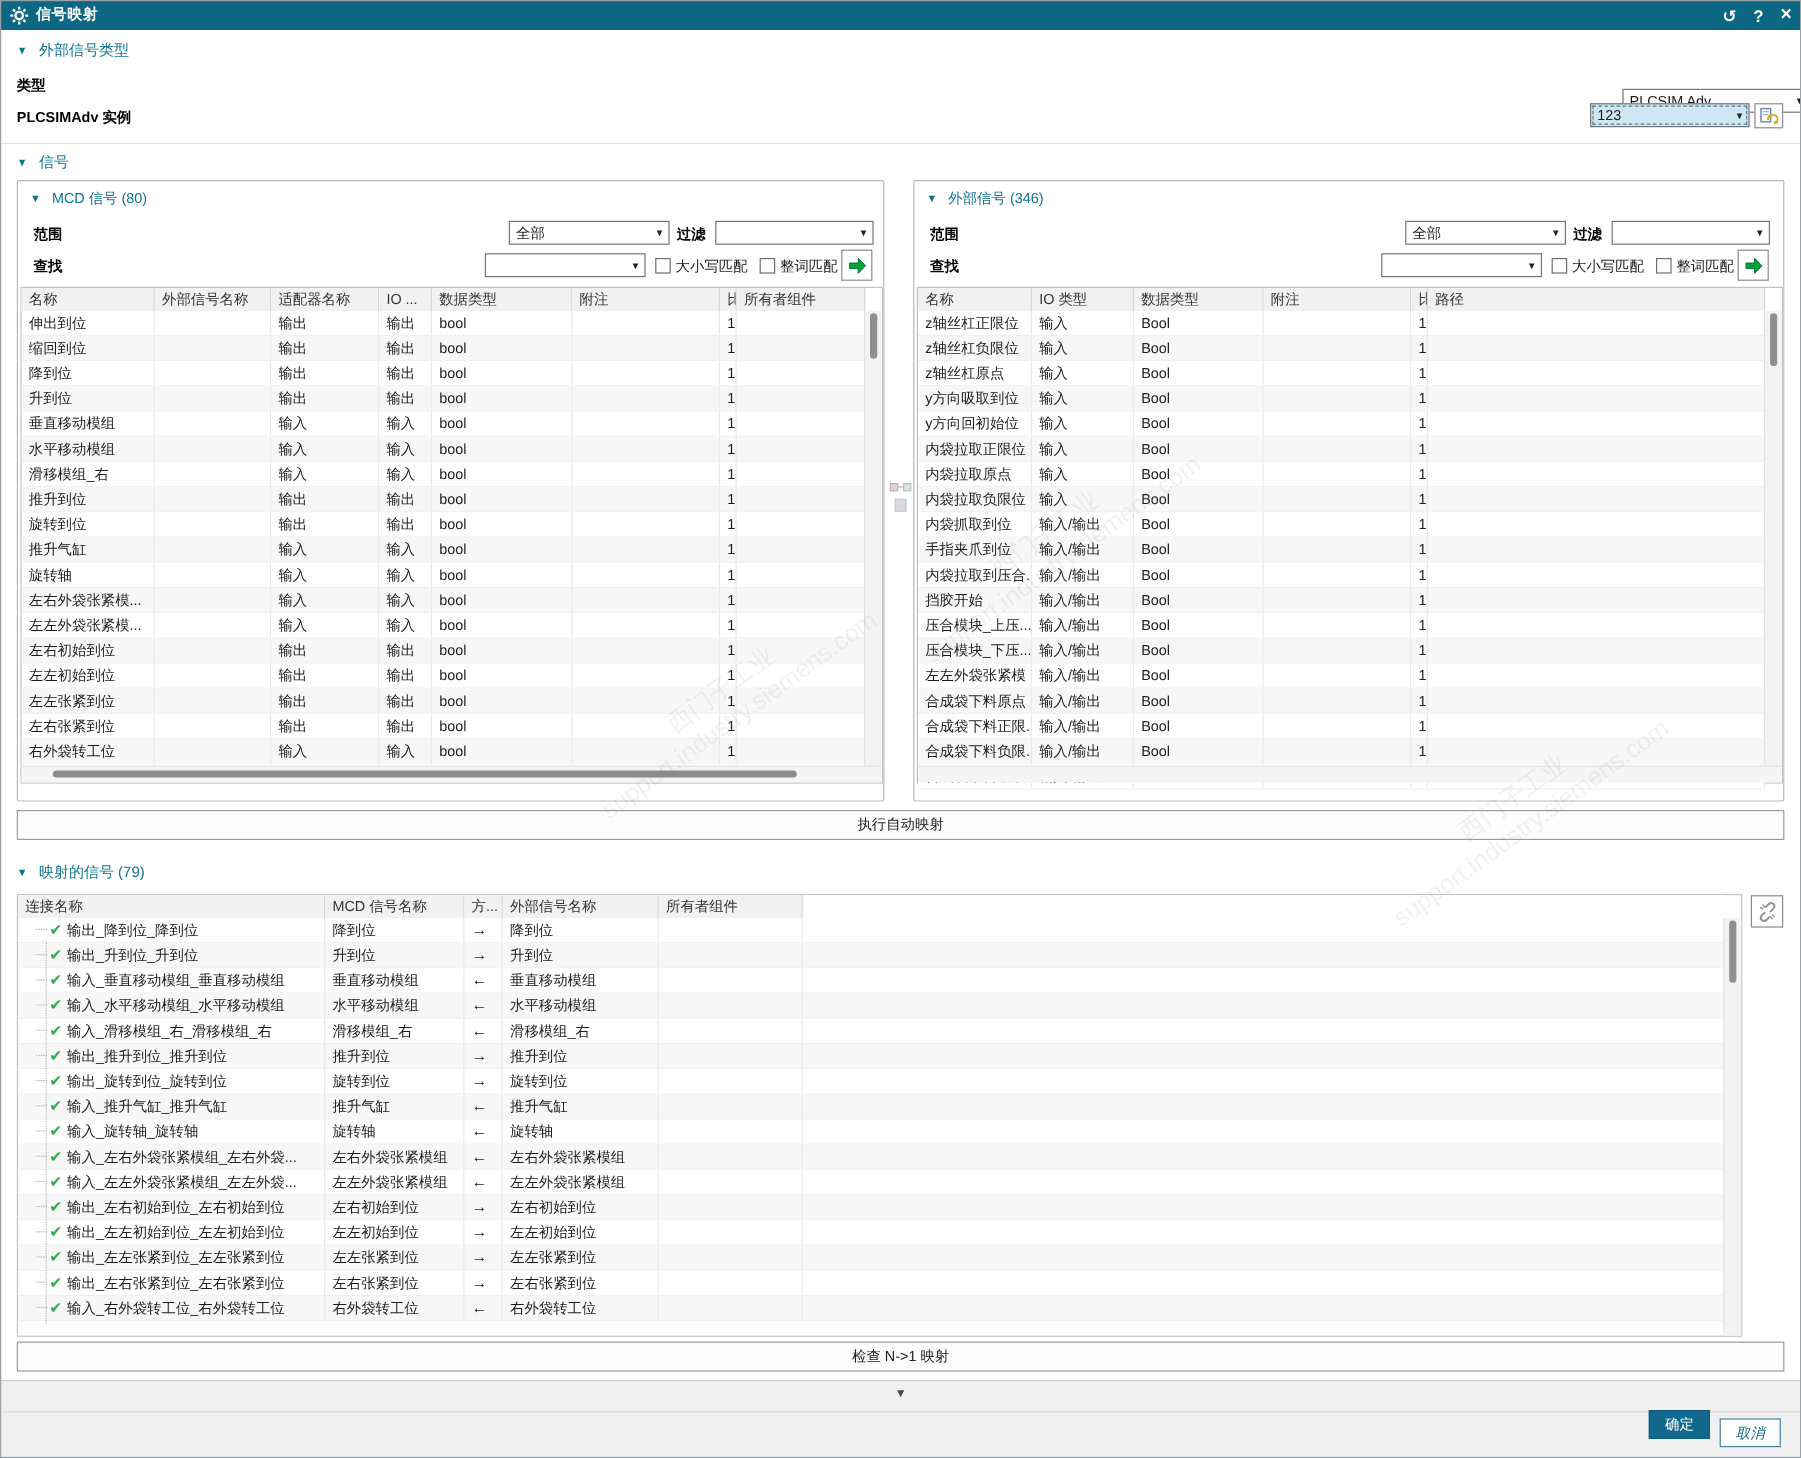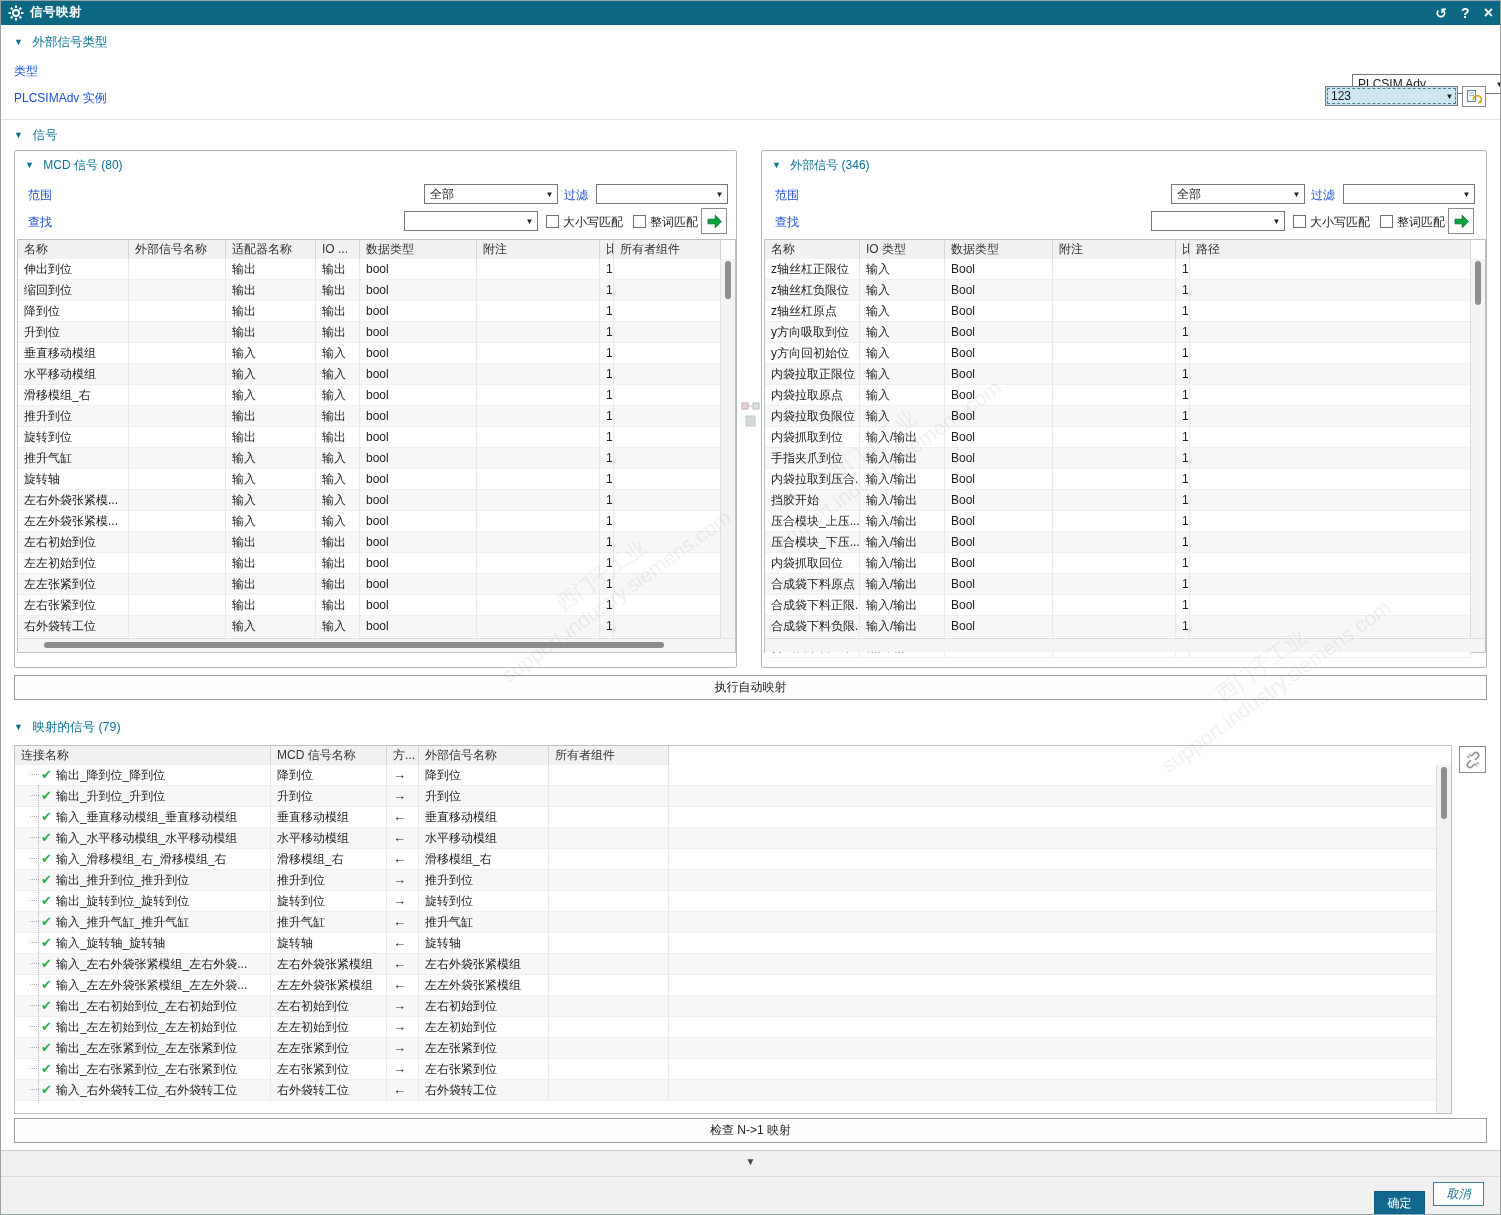--- a/index.html
+++ b/index.html
@@ -12,21 +12,21 @@
 
   
   .titlebar{position:absolute;left:0;top:0;right:0;height:25px;background:#0c6882;color:#fff;
     display:flex;align-items:center;padding:0 8px;box-sizing:border-box;z-index:10;}
   .titlebar .ttl{margin-left:6px;font-size:12.5px;font-weight:600;letter-spacing:.5px;}
   .tb-icons{margin-left:auto;display:flex;gap:14px;align-items:center;}
   .tb-ic{color:#fff;font-size:14px;line-height:14px;cursor:default;font-weight:bold;}
 
   .sec{position:absolute;color:#0e7392;font-size:12.5px;white-space:nowrap;}
   .sec .tri{font-size:9px;margin-right:6px;vertical-align:1px;}
-  .lbl{position:absolute;color:#1d4ed8;white-space:nowrap;}
+  .lbl{position:absolute;color:#000000;white-space:nowrap;font-weight:bold;}
   .hr{position:absolute;left:0;right:0;border-top:1px solid #e3e3e3;}
 
   
   .combo{position:absolute;height:20px;border:1px solid #767676;background:#fff;
     display:flex;align-items:center;box-sizing:border-box;}
   .combo .val{flex:1;padding:0 5px;overflow:hidden;white-space:nowrap;}
   .combo .arr{width:15px;text-align:center;font-size:8px;color:#222;flex:0 0 15px;}
   .combo.hl{background:#cfe7f2;outline:1px dashed #4d7e92;outline-offset:-3px;}
 
   .sqbtn{position:absolute;border:1px solid #8a8a8a;background:#fff;display:flex;
@@ -550,21 +550,21 @@
         </div>
         <div class="trow alt">
           <div class="tcell">压合模块_下压...</div>
           <div class="tcell">输入/输出</div>
           <div class="tcell">Bool</div>
           <div class="tcell"></div>
           <div class="tcell">1</div>
           <div class="tcell"></div>
         </div>
         <div class="trow">
-          <div class="tcell">内袋抓取回位</div>
+          <div class="tcell">左左外袋张紧模</div>
           <div class="tcell">输入/输出</div>
           <div class="tcell">Bool</div>
           <div class="tcell"></div>
           <div class="tcell">1</div>
           <div class="tcell"></div>
         </div>
         <div class="trow alt">
           <div class="tcell">合成袋下料原点</div>
           <div class="tcell">输入/输出</div>
           <div class="tcell">Bool</div>
@@ -768,15 +768,15 @@
   <div class="vsb" style="bottom:0;">
     <div class="vthumb" style="top:2px;height:52px;"></div>
   </div>
 </div>
 
 <div class="wideBtn" style="top:1118px;">检查 N-&gt;1 映射</div>
 
 <div class="footer">
   <div class="chev">▼</div>
   <div class="fline"></div>
-  <div class="btn okBtn" style="left:1374px;top:40px;width:51px;">确定</div>
+  <div class="btn okBtn" style="left:1374px;top:24px;width:51px;">确定</div>
   <div class="btn cancelBtn" style="left:1433px;top:31px;width:51px;">取消</div>
 </div>
 
 </body></html>

